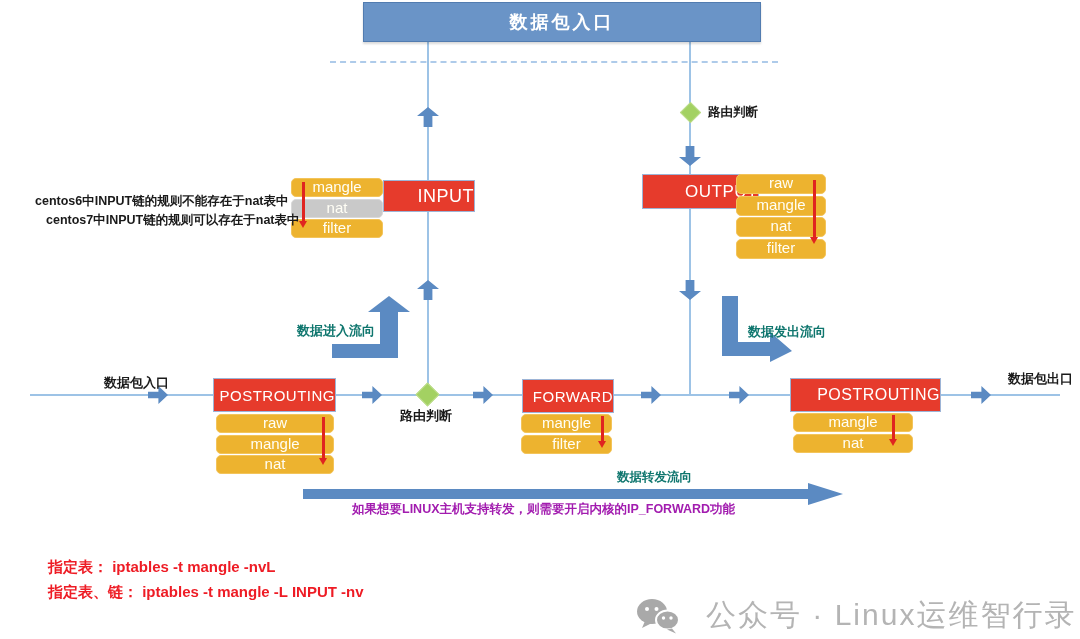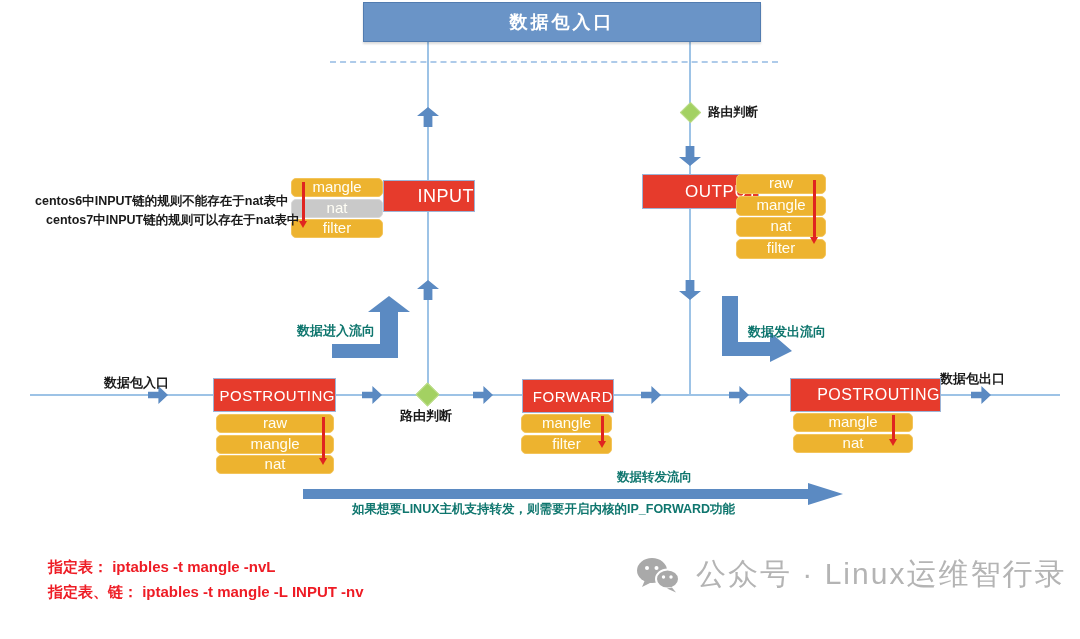--- a/index.html
+++ b/index.html
@@ -54,25 +54,25 @@
   .arr-down { width:22px; height:20px; clip-path:polygon(50% 100%,100% 55%,70% 55%,70% 0,30% 0,30% 55%,0 55%); }
   .arr-right{ width:20px; height:18px; clip-path:polygon(100% 50%,52% 0,52% 32%,0 32%,0 68%,52% 68%,52% 100%); }
 
   
   .diamond { position:absolute; background:#a3d162; border:1.5px solid #bcdc8a; transform:rotate(45deg); box-sizing:border-box; }
 
   
   .blue-label  { position:absolute; color:#0f766e; font-weight:bold; font-size:13px; white-space:nowrap; }
   .black-label { position:absolute; color:#1a1a1a; font-weight:bold; font-size:13px; white-space:nowrap; }
   .note { position:absolute; color:#1a1a1a; font-weight:bold; font-size:12.5px; line-height:19px; white-space:nowrap; }
-  .note2 { position:absolute; color:#0f766e; font-weight:bold; font-size:12.5px; line-height:17px; white-space:nowrap; }
+  .note2 { position:absolute; color:#a21caf; font-weight:bold; font-size:12.5px; line-height:17px; white-space:nowrap; }
   .cmd { position:absolute; color:#ee1c25; font-weight:bold; font-size:15px; white-space:nowrap; }
 
   
-  .watermark { position:absolute; left:636px; top:554px; display:flex; align-items:center; gap:16px; color:#b4b4b4; }
+  .watermark { position:absolute; left:636px; top:595px; display:flex; align-items:center; gap:26px; color:#b4b4b4; }
   .watermark .wm-text { font-size:30px; letter-spacing:2px; white-space:nowrap; }
   svg { display:block; }
 </style>
 </head>
 <body>
 
 <div class="canvas">
 
   <div class="vline" style="left:427px; top:42px; height:353px;"></div>
   <div class="vline" style="left:689px; top:42px; height:353px;"></div>
@@ -126,21 +126,21 @@
   <div class="blue-label" style="left:748px; top:323px;">数据发出流向</div>
 
   <div class="arr arr-right" style="left:148px; top:386px;"></div>
   <div class="arr arr-right" style="left:362px; top:386px;"></div>
   <div class="arr arr-right" style="left:473px; top:386px;"></div>
   <div class="arr arr-right" style="left:641px; top:386px;"></div>
   <div class="arr arr-right" style="left:729px; top:386px;"></div>
   <div class="arr arr-right" style="left:971px; top:386px;"></div>
 
   <div class="black-label" style="left:96px; top:374px;margin-left:8px;">数据包入口</div>
-  <div class="black-label" style="left:940px; top:370px;">数据包出口</div>
+  <div class="black-label" style="left:1008px; top:370px;">数据包出口</div>
 
   <div class="diamond" style="left:419px; top:386px; width:17px; height:17px;"></div>
   <div class="black-label" style="left:400px; top:407px;">路由判断</div>
 
   <div class="chain" style="left:213px; top:378px; width:123px; height:34px; font-size:15px;">
     <span>POSTROUTING</span>
   </div>
   <div class="stack" style="left:216px; top:414px; width:118px;">
     <div class="trow">raw</div>
     <div class="trow">mangle</div>

